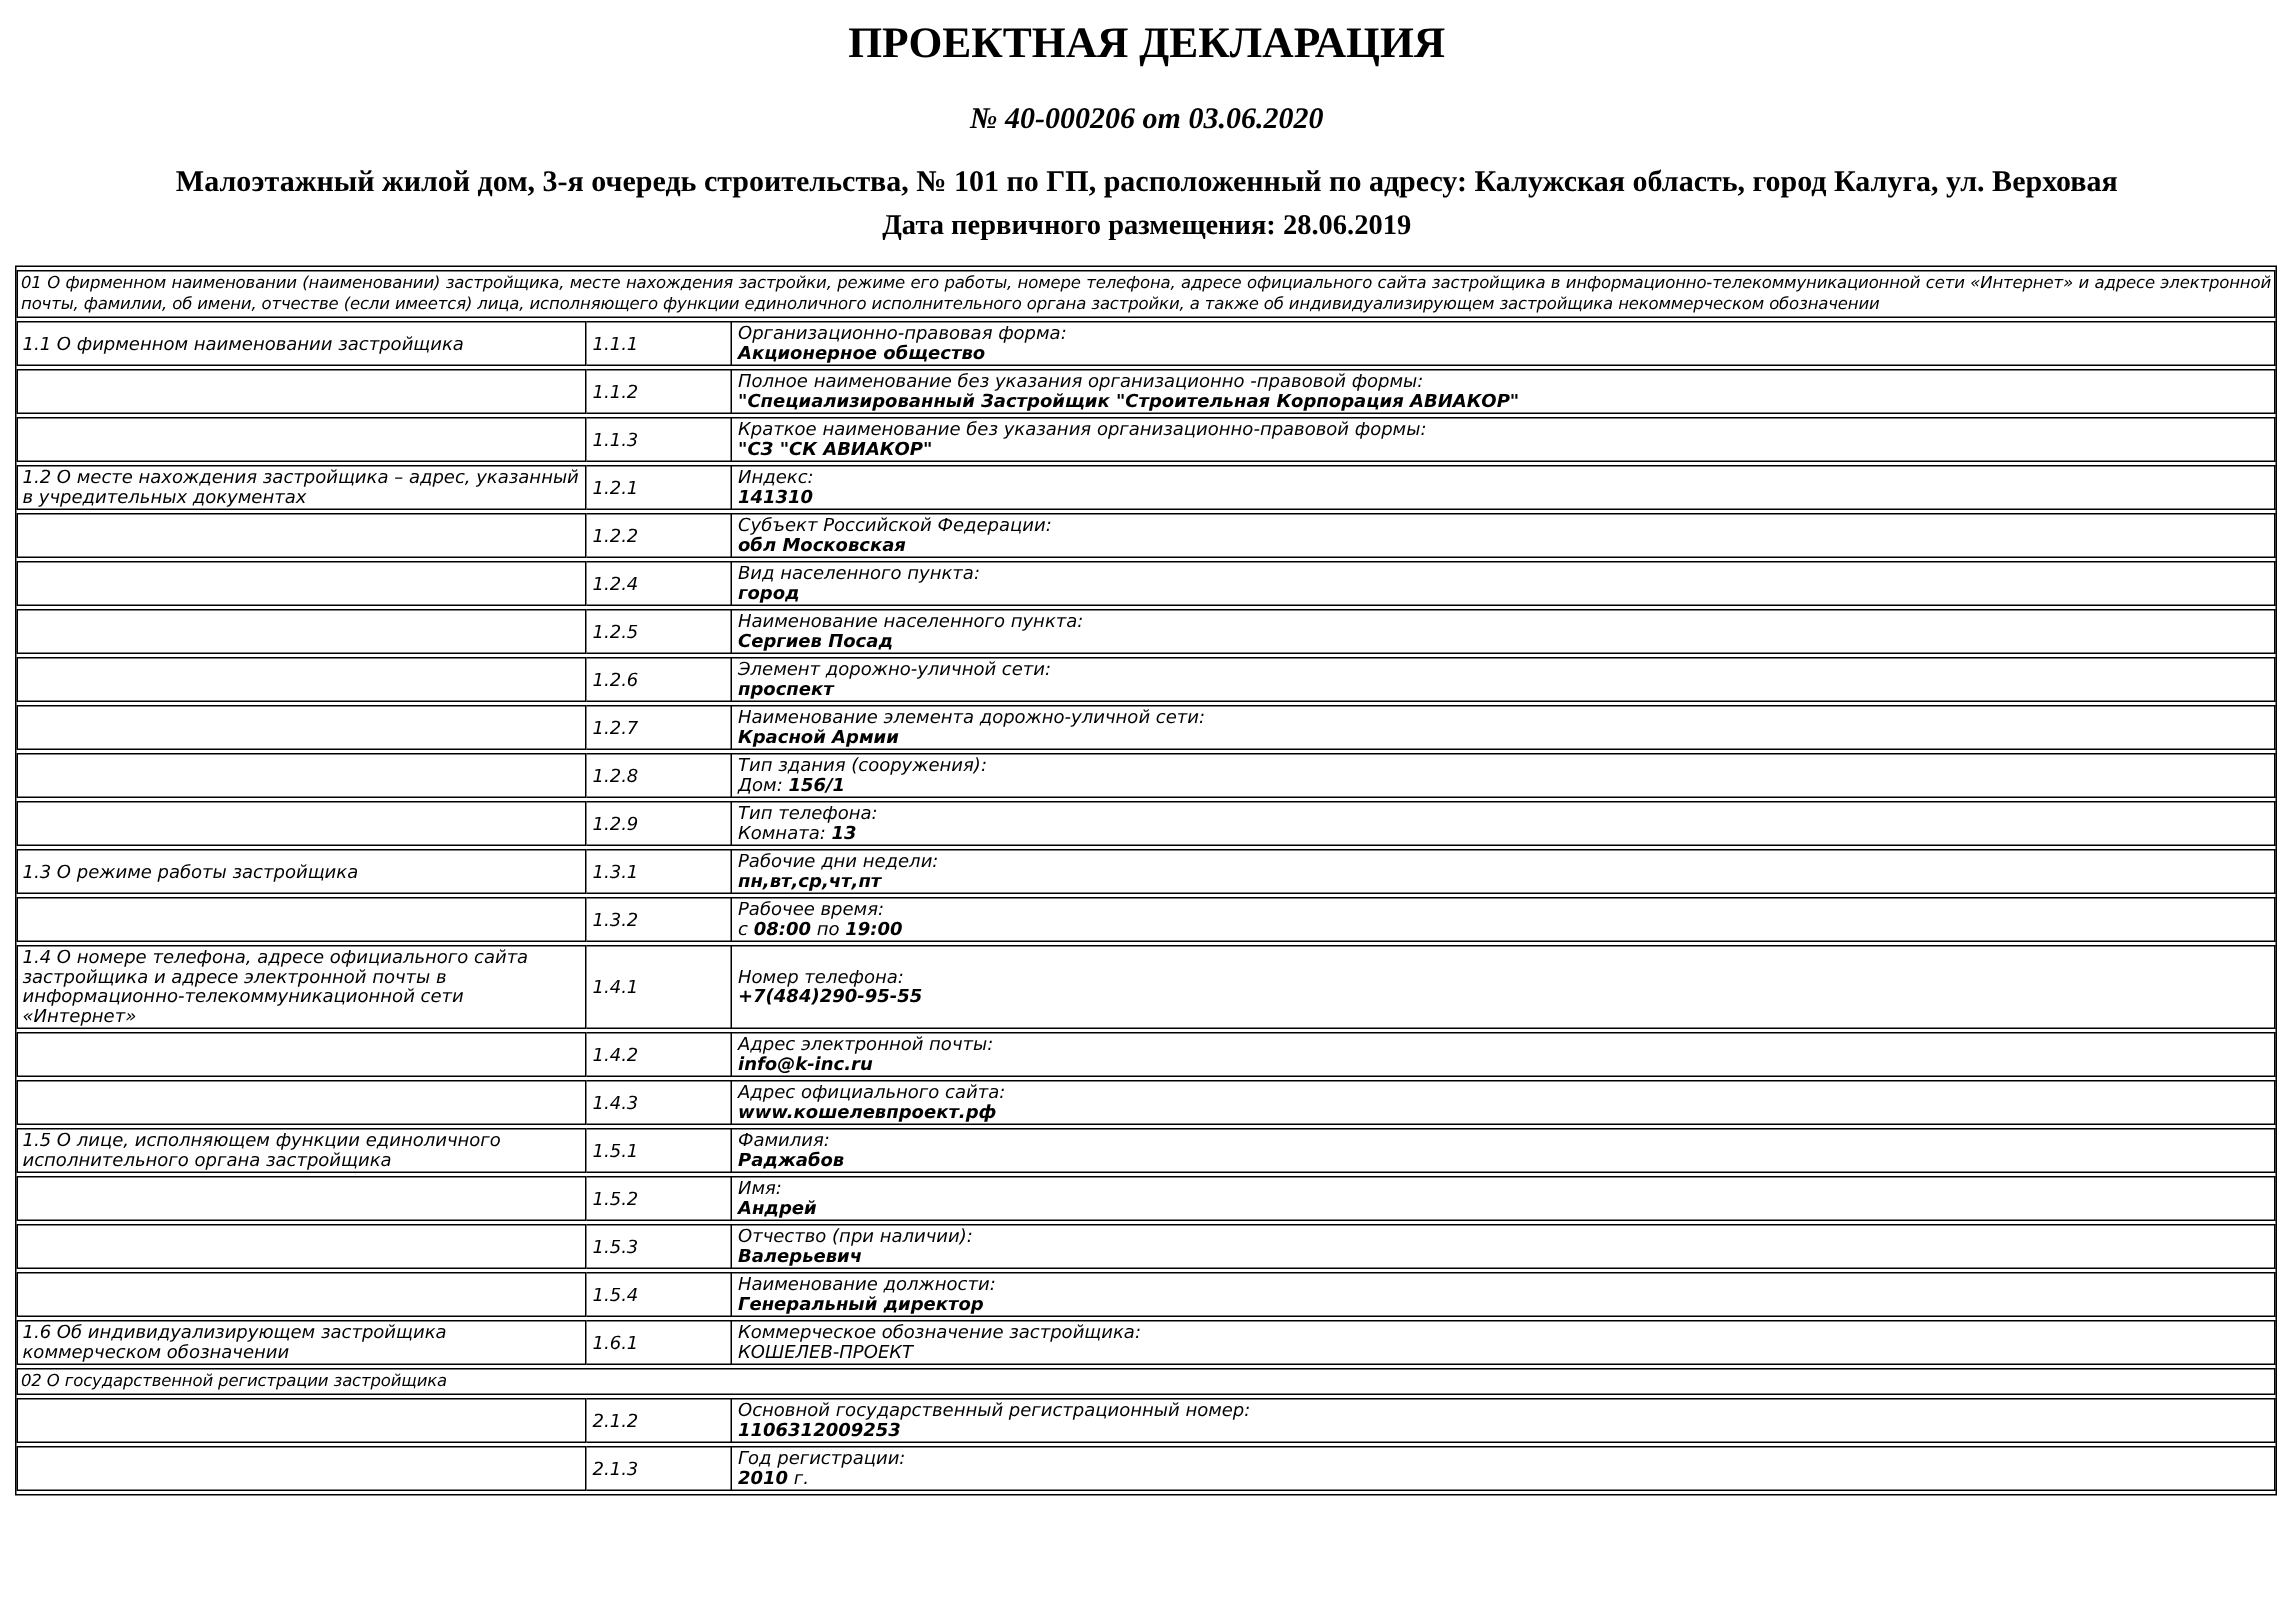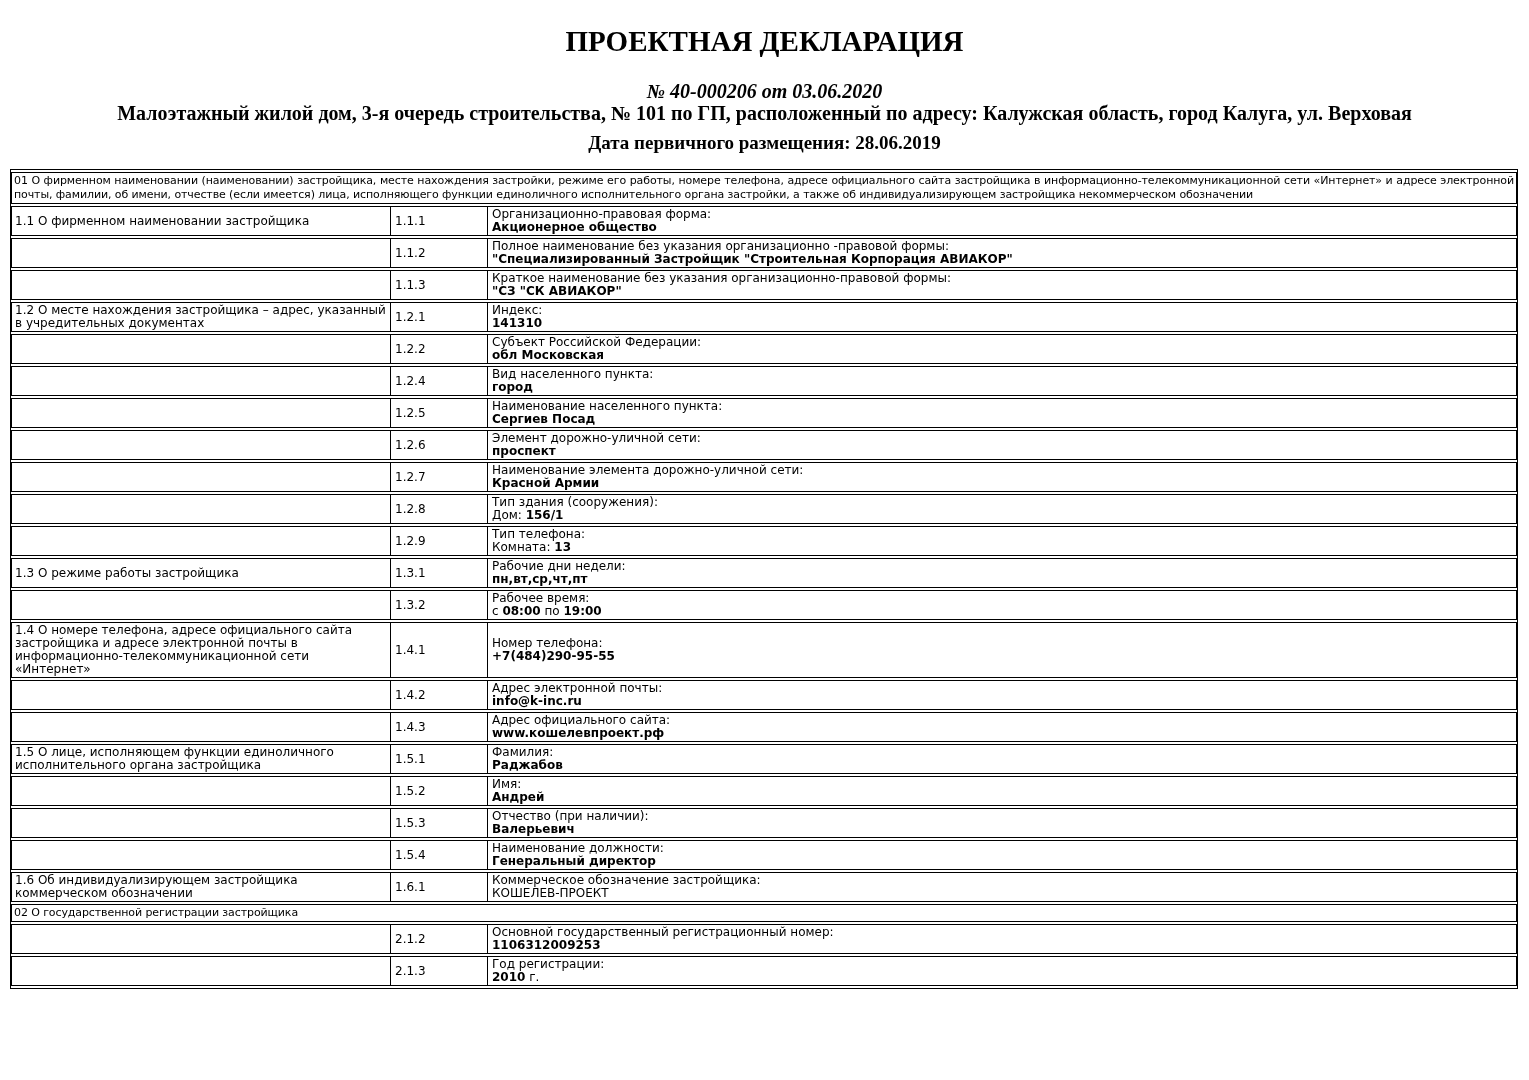--- a/index.html
+++ b/index.html
@@ -13,38 +13,39 @@
     overflow: hidden;
     color: #000;
   }
   
   .doc-header {
     font-family: "Liberation Serif", serif;
     font-weight: bold;
     text-align: center;
     color: #000;
   }
-  .title       { font-size: 29px; line-height: 34px; padding-top: 24px; }
+  .title       { font-size: 29px; line-height: 34px; padding-top: 12px; }
   .number-line { font-size: 20px; line-height: 22px; margin-top: 22px; font-style: italic; }
-  .object-line { font-size: 20px; line-height: 23px; }
+  .object-line { font-size: 20px; line-height: 23px; margin-top: 20px; }
   .date-line   { font-size: 19px; line-height: 22px; margin-top: 7px; }
 
   
   .table-wrap {
     margin: 15px 11px 0 10px;
     border: 1px solid #000;
   }
   table {
     width: 100%;
     border-collapse: separate;
     border-spacing: 0 2px;
     table-layout: fixed;
     font-family: "DejaVu Sans", "Liberation Sans", sans-serif;
     font-size: 12px;
     color: #000;
+    font-style: italic;
   }
   td {
     border-top: 1px solid #000;
     border-bottom: 1px solid #000;
     border-right: 1px solid #000;
     padding: 0 3px;
     vertical-align: middle;
     line-height: 13px;
     word-wrap: break-word;
   }

